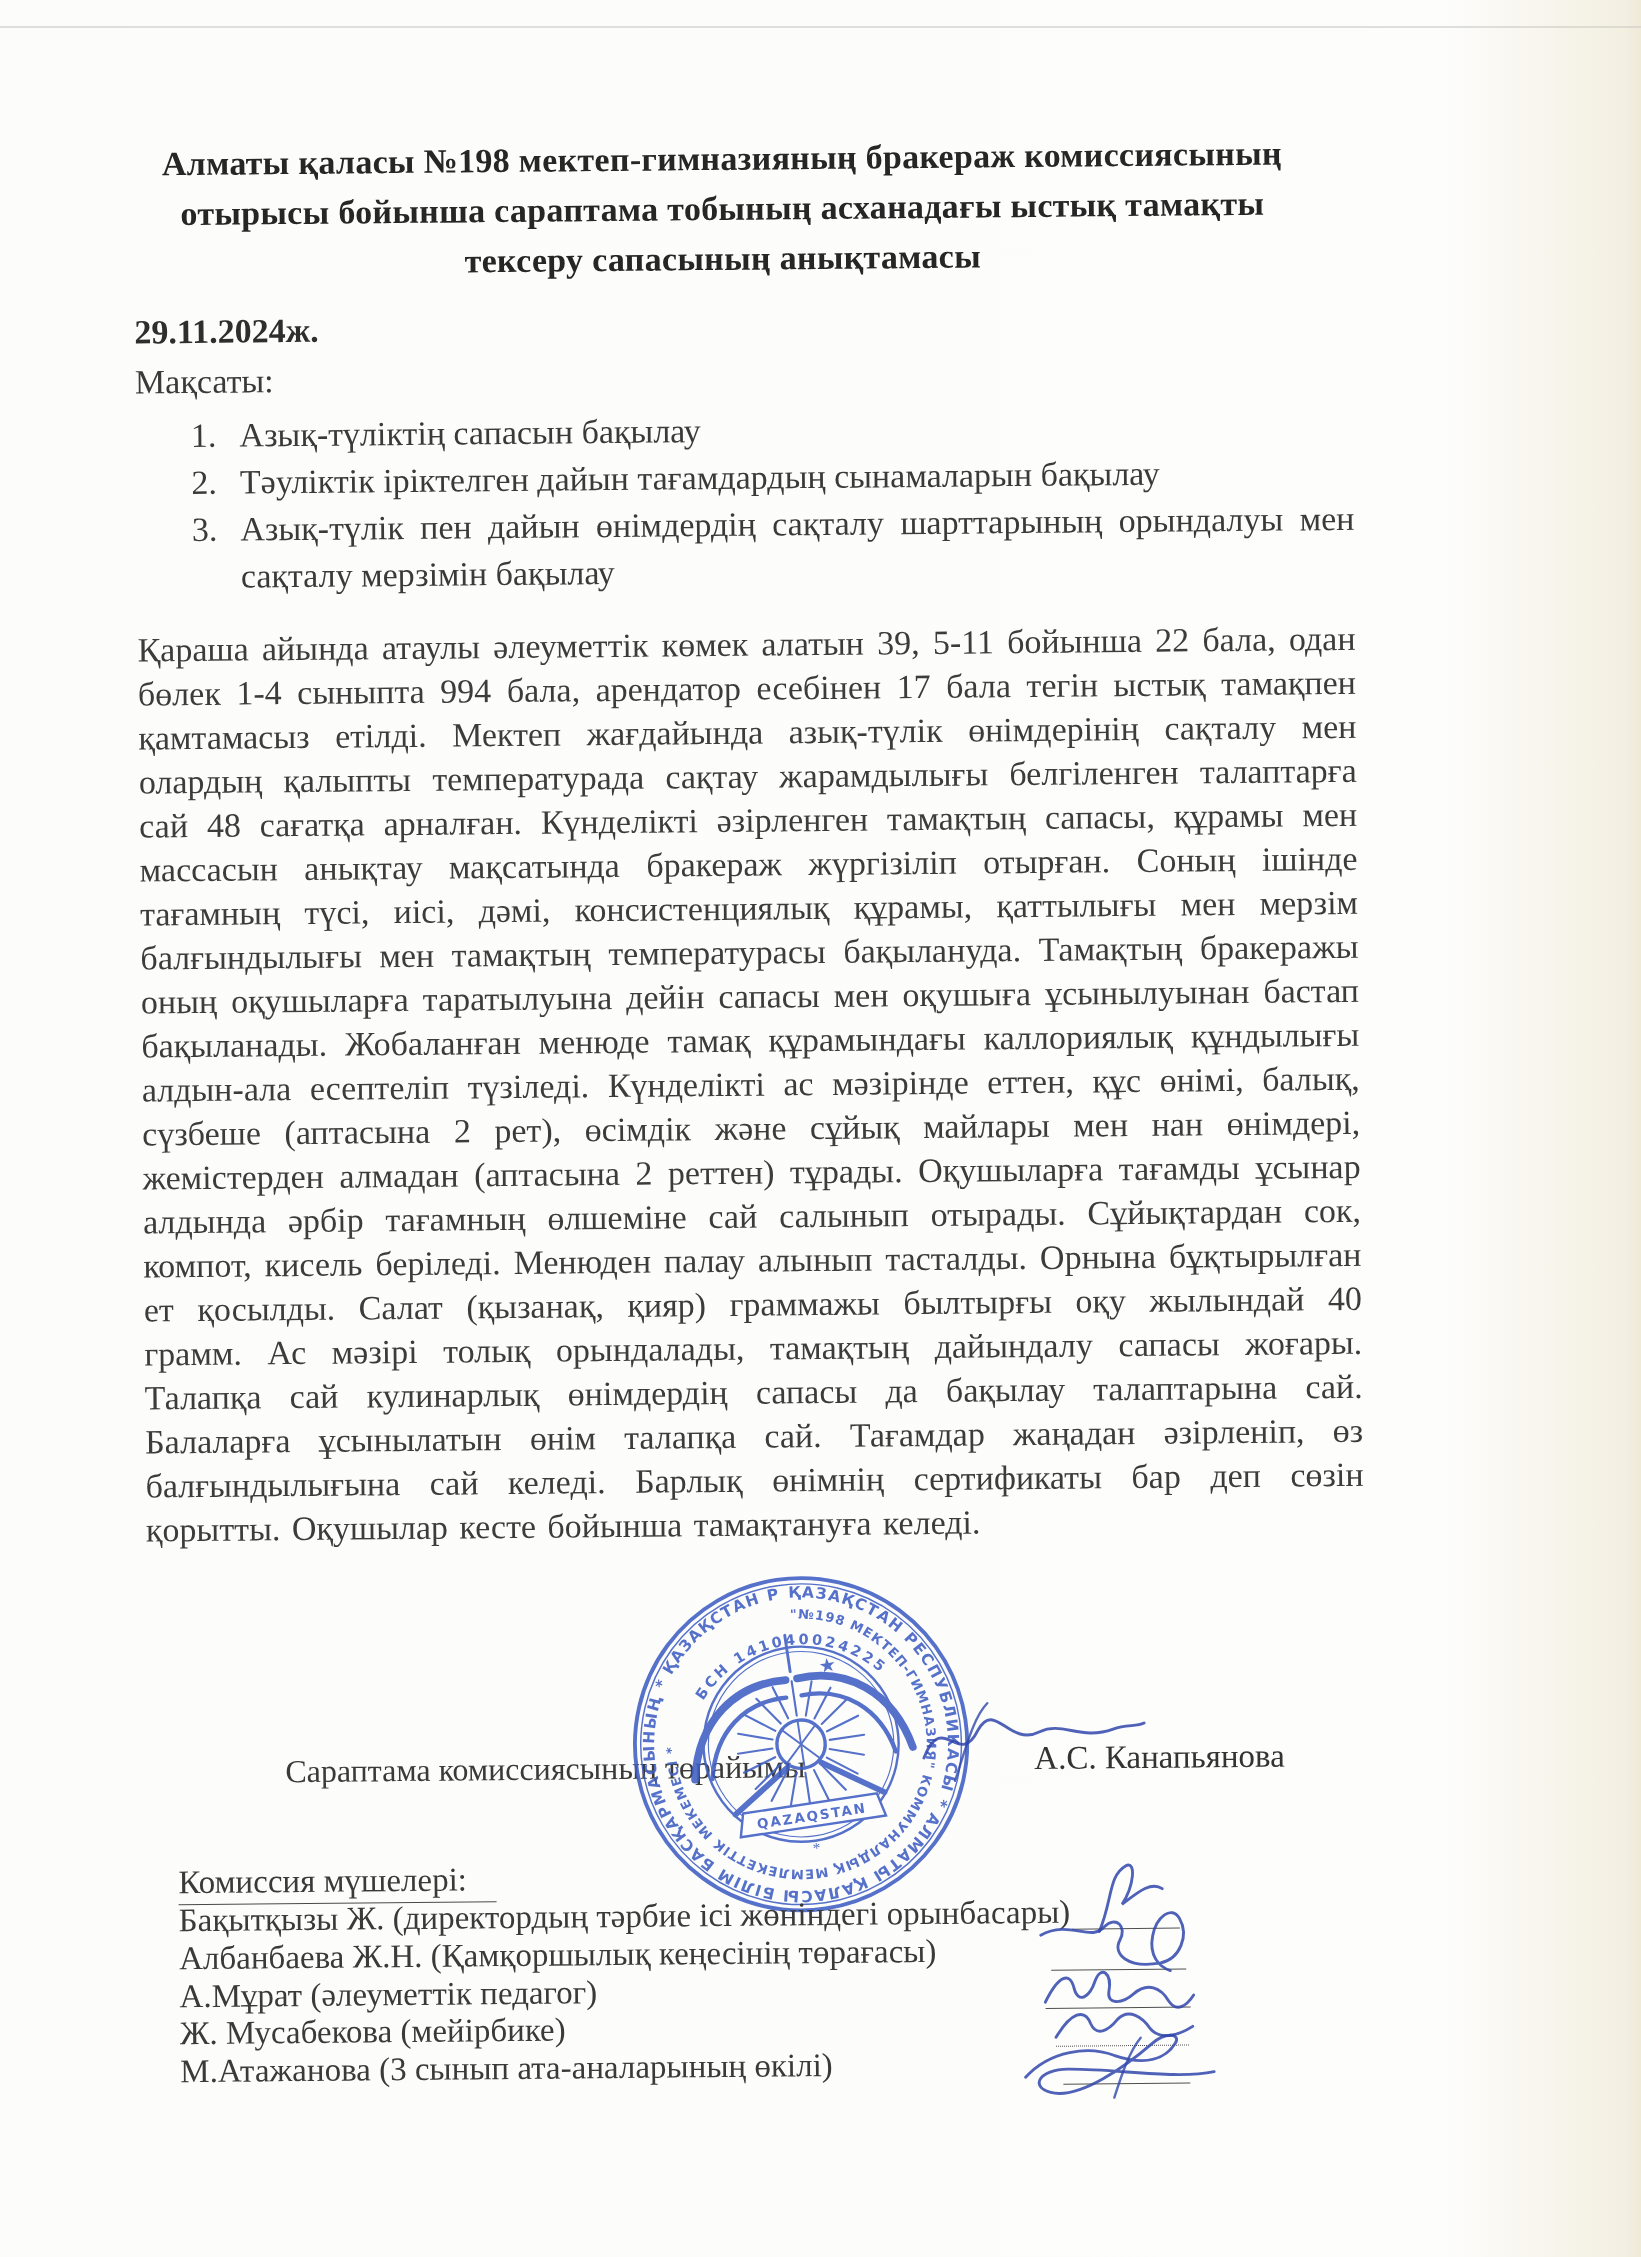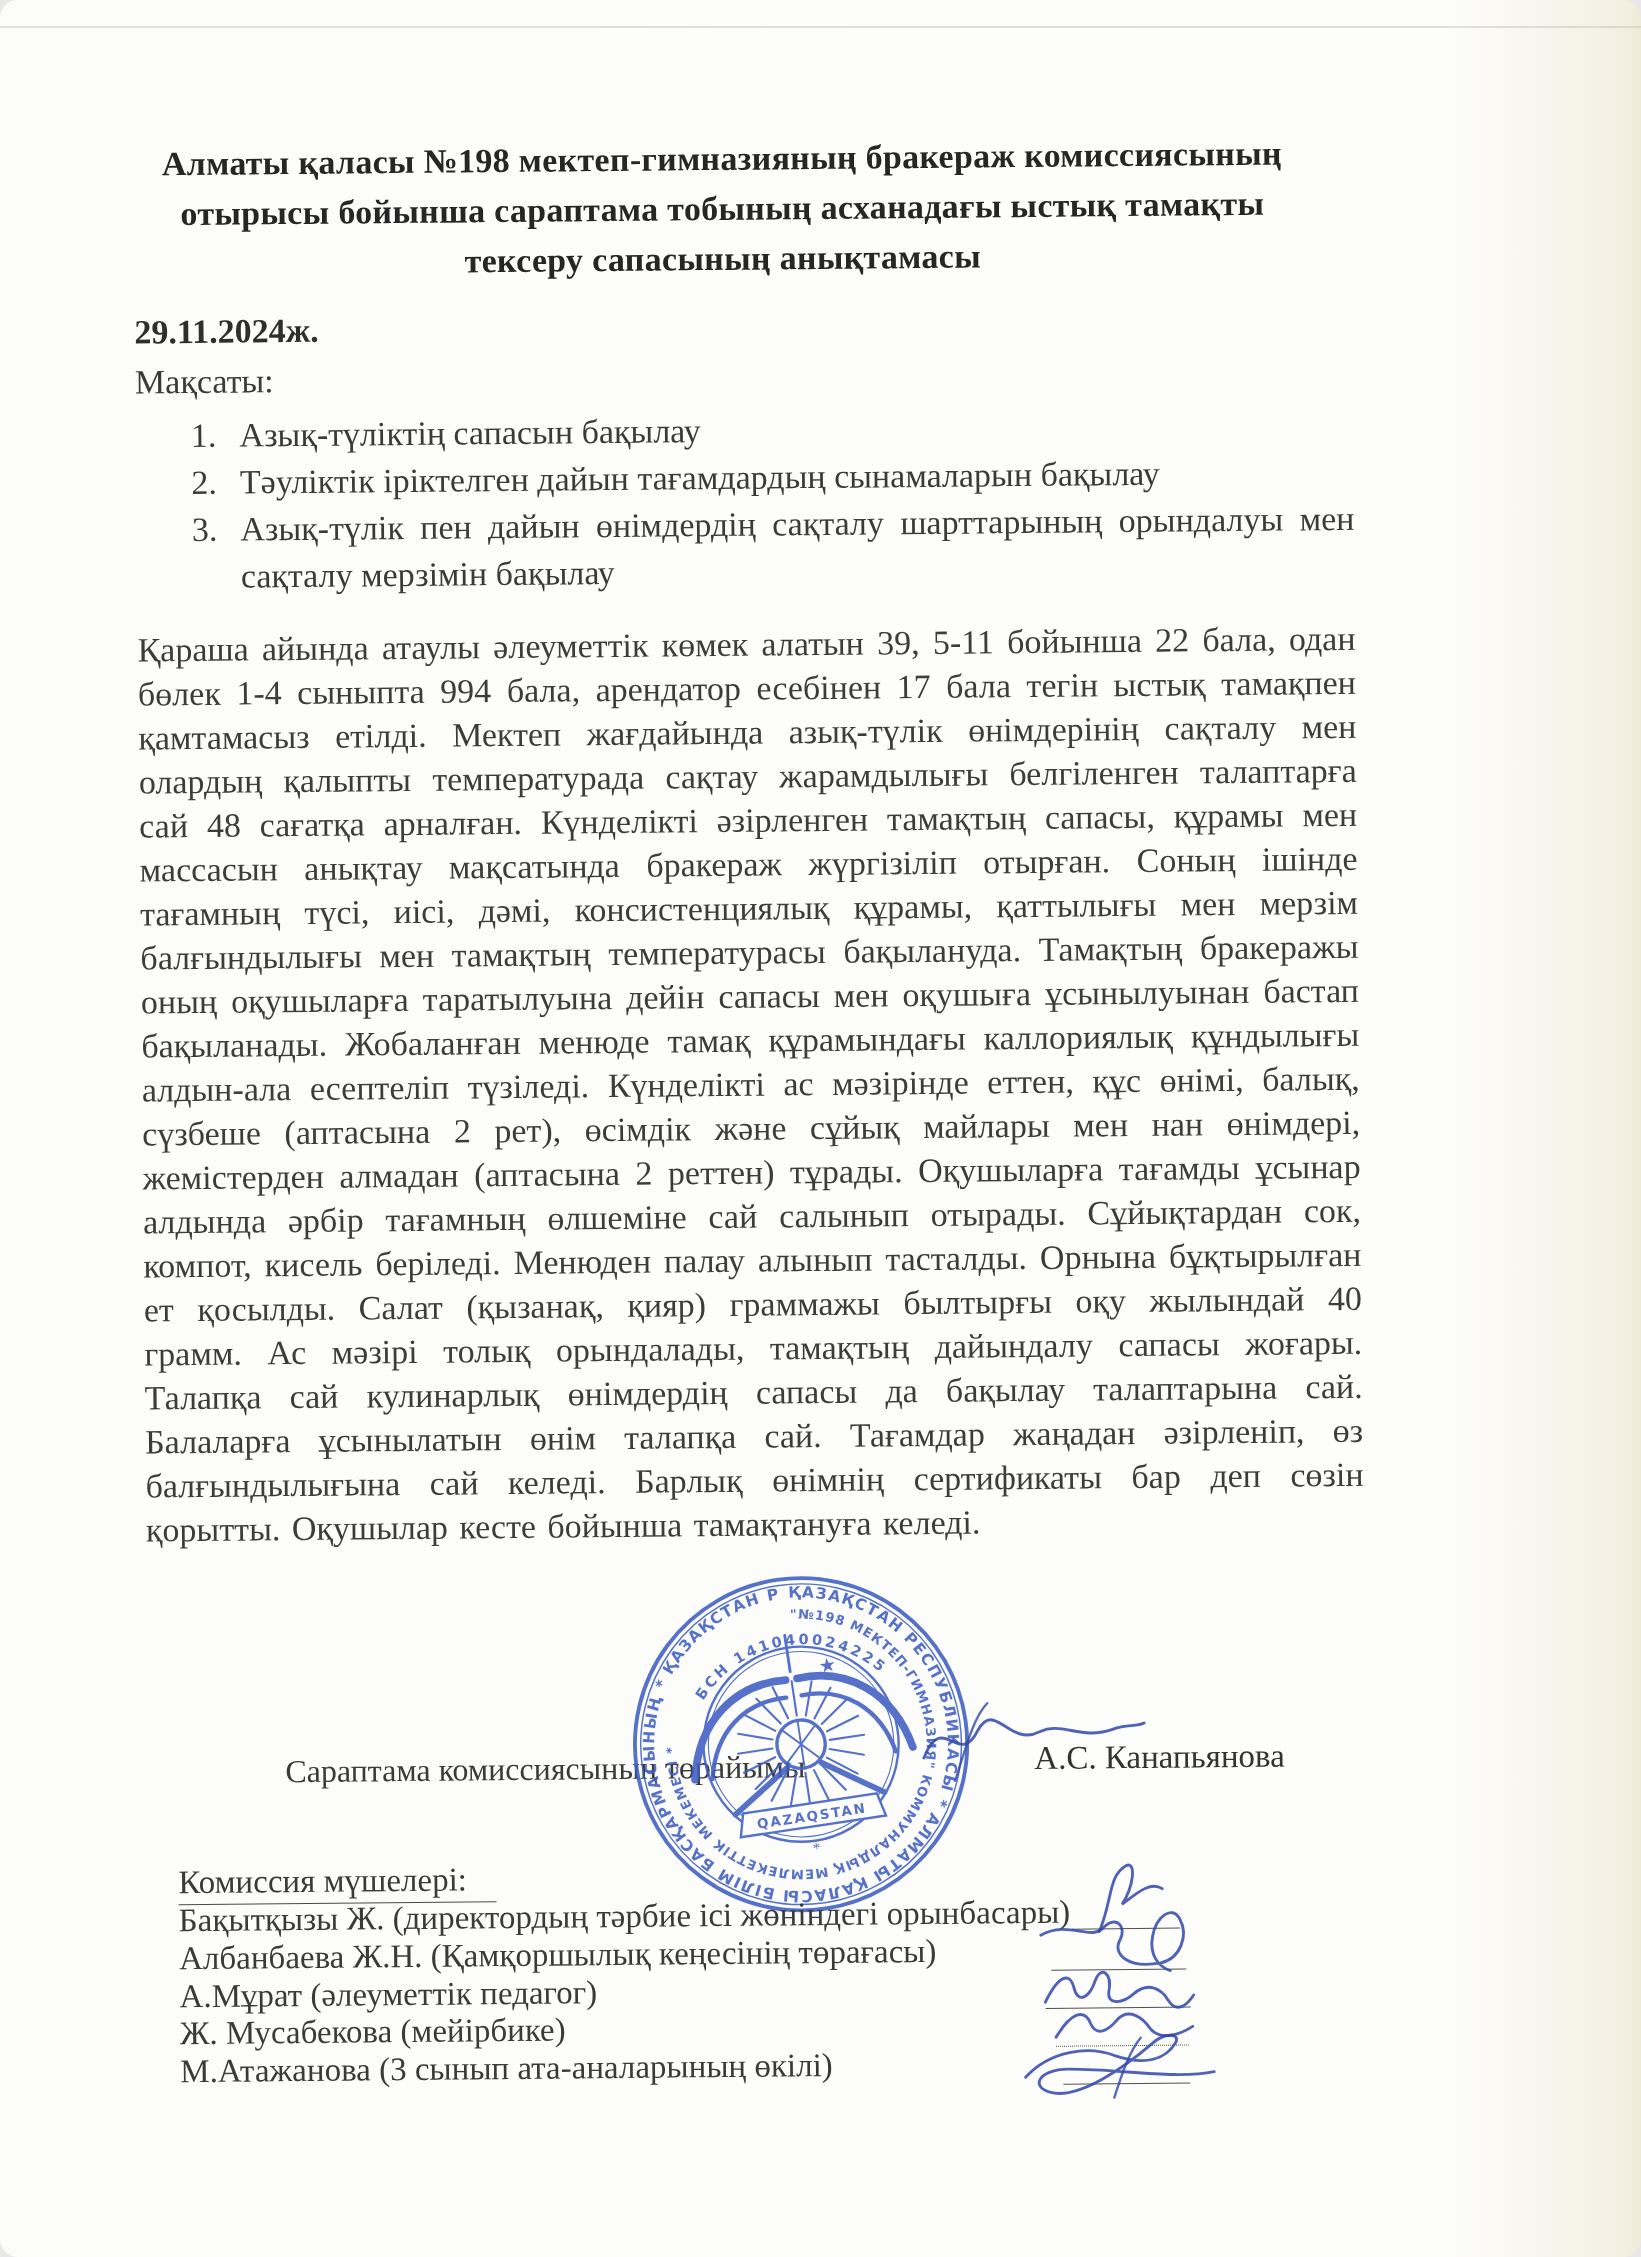--- a/index.html
+++ b/index.html
@@ -1,19 +1,19 @@
 <!DOCTYPE html>
 <html><head>
 <meta charset="utf-8">
 <style>
   html,body{margin:0;padding:0;background:#e8e8e8;}
   .page{
     position:relative;width:1641px;height:2257px;margin:0 auto;overflow:hidden;
     background:linear-gradient(90deg,#fcfcfa 0%,#fdfdfc 88%,#f3efe1 99%,#efe9d8 100%);
-    font-family:"Liberation Serif", serif;color:#3a3a3a;border-radius:18px;
+    font-family:"Liberation Serif", serif;color:#3a3a3a;
   }
   .scan-line{position:absolute;top:26px;left:0;width:100%;height:1.9px;background:#cfcfc7;opacity:.65;}
   .content{position:absolute;inset:0;transform:rotate(-0.55deg);transform-origin:50% 40%;}
   .title{
     position:absolute;top:133px;left:92px;width:1274px;text-align:center;
     font-weight:bold;font-size:34px;line-height:50px;color:#262626;letter-spacing:0.3px;
   }
   .date{position:absolute;top:307px;left:140px;font-size:34px;font-weight:bold;color:#2e2e2e;}
   .purpose-label{position:absolute;top:357px;left:140px;font-size:34px;}
   .purpose-list{position:absolute;top:406px;left:182px;width:1176px;font-size:34px;line-height:47px;}

